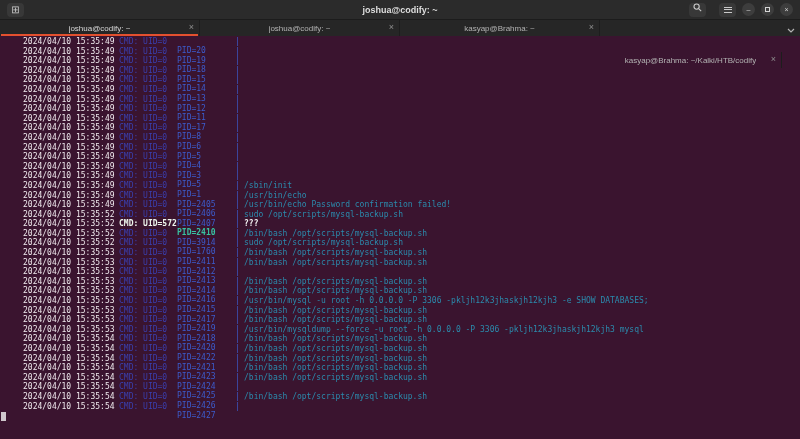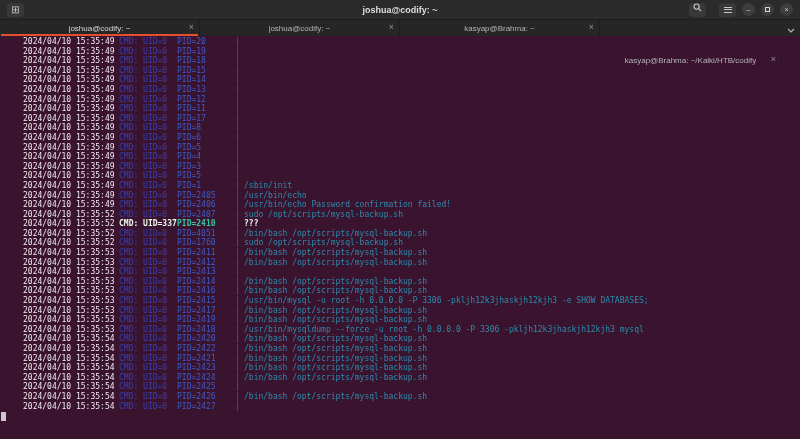--- a/index.html
+++ b/index.html
@@ -37,21 +37,21 @@
               background:#262626; border:none; cursor:pointer; }
 
   
   .terminal { flex:1; background:#3a142f; overflow:hidden; padding:1px 0 0 1px;
               font-family:"DejaVu Sans Mono","Liberation Mono",monospace;
               font-size:8px; line-height:9.6px; cursor:text; }
   .trow { white-space:pre; height:9.6px; }
   .trow span { display:inline-block; vertical-align:top; }
   .t  { color:#efe9ed; width:96px;margin-left:22px; }
   .u  { color:#3a3fae; width:58px; }
-  .p  { color:#3c5ccd; width:58px; }
+  .p  { color:#3c5ccd; width:58px;margin-top:9px; }
   .sp { color:#3c5ccd; width:9px; }
   .c  { color:#2b8bad; }
   .trow.hl .u { color:#eef7ee; font-weight:bold; }
   .trow.hl .p { color:#38c3a2; font-weight:bold; }
   .trow.hl .c { color:#f7f7f7; font-weight:bold; }
   .cursor { width:5px; height:9px; background:#cfc7cd; display:inline-block; margin-top:0.5px; }
 </style>
 </head>
 <body>
 
@@ -127,22 +127,22 @@
       <div class="trow"><span class="t">2024/04/10 15:35:49</span><span class="u">CMD: UID=0</span><span class="p">PID=8</span><span class="sp">|</span><span class="c"></span></div>
       <div class="trow"><span class="t">2024/04/10 15:35:49</span><span class="u">CMD: UID=0</span><span class="p">PID=6</span><span class="sp">|</span><span class="c"></span></div>
       <div class="trow"><span class="t">2024/04/10 15:35:49</span><span class="u">CMD: UID=0</span><span class="p">PID=5</span><span class="sp">|</span><span class="c"></span></div>
       <div class="trow"><span class="t">2024/04/10 15:35:49</span><span class="u">CMD: UID=0</span><span class="p">PID=4</span><span class="sp">|</span><span class="c"></span></div>
       <div class="trow"><span class="t">2024/04/10 15:35:49</span><span class="u">CMD: UID=0</span><span class="p">PID=3</span><span class="sp">|</span><span class="c"></span></div>
       <div class="trow"><span class="t">2024/04/10 15:35:49</span><span class="u">CMD: UID=0</span><span class="p">PID=5</span><span class="sp">|</span><span class="c"></span></div>
       <div class="trow"><span class="t">2024/04/10 15:35:49</span><span class="u">CMD: UID=0</span><span class="p">PID=1</span><span class="sp">|</span><span class="c">/sbin/init</span></div>
       <div class="trow"><span class="t">2024/04/10 15:35:49</span><span class="u">CMD: UID=0</span><span class="p">PID=2405</span><span class="sp">|</span><span class="c">/usr/bin/echo</span></div>
       <div class="trow"><span class="t">2024/04/10 15:35:49</span><span class="u">CMD: UID=0</span><span class="p">PID=2406</span><span class="sp">|</span><span class="c">/usr/bin/echo Password confirmation failed!</span></div>
       <div class="trow"><span class="t">2024/04/10 15:35:52</span><span class="u">CMD: UID=0</span><span class="p">PID=2407</span><span class="sp">|</span><span class="c">sudo /opt/scripts/mysql-backup.sh</span></div>
-      <div class="trow hl"><span class="t">2024/04/10 15:35:52</span><span class="u">CMD: UID=337</span><span class="p">PID=2410</span><span class="sp">|</span><span class="c">???</span></div>
-      <div class="trow"><span class="t">2024/04/10 15:35:52</span><span class="u">CMD: UID=0</span><span class="p">PID=4051</span><span class="sp">|</span><span class="c">/bin/bash /opt/scripts/mysql-backup.sh</span></div>
+      <div class="trow hl"><span class="t">2024/04/10 15:35:52</span><span class="u">CMD: UID=572</span><span class="p">PID=2410</span><span class="sp">|</span><span class="c">???</span></div>
+      <div class="trow"><span class="t">2024/04/10 15:35:52</span><span class="u">CMD: UID=0</span><span class="p">PID=3914</span><span class="sp">|</span><span class="c">/bin/bash /opt/scripts/mysql-backup.sh</span></div>
       <div class="trow"><span class="t">2024/04/10 15:35:52</span><span class="u">CMD: UID=0</span><span class="p">PID=1760</span><span class="sp">|</span><span class="c">sudo /opt/scripts/mysql-backup.sh</span></div>
       <div class="trow"><span class="t">2024/04/10 15:35:53</span><span class="u">CMD: UID=0</span><span class="p">PID=2411</span><span class="sp">|</span><span class="c">/bin/bash /opt/scripts/mysql-backup.sh</span></div>
       <div class="trow"><span class="t">2024/04/10 15:35:53</span><span class="u">CMD: UID=0</span><span class="p">PID=2412</span><span class="sp">|</span><span class="c">/bin/bash /opt/scripts/mysql-backup.sh</span></div>
       <div class="trow"><span class="t">2024/04/10 15:35:53</span><span class="u">CMD: UID=0</span><span class="p">PID=2413</span><span class="sp">|</span><span class="c"></span></div>
       <div class="trow"><span class="t">2024/04/10 15:35:53</span><span class="u">CMD: UID=0</span><span class="p">PID=2414</span><span class="sp">|</span><span class="c">/bin/bash /opt/scripts/mysql-backup.sh</span></div>
       <div class="trow"><span class="t">2024/04/10 15:35:53</span><span class="u">CMD: UID=0</span><span class="p">PID=2416</span><span class="sp">|</span><span class="c">/bin/bash /opt/scripts/mysql-backup.sh</span></div>
       <div class="trow"><span class="t">2024/04/10 15:35:53</span><span class="u">CMD: UID=0</span><span class="p">PID=2415</span><span class="sp">|</span><span class="c">/usr/bin/mysql -u root -h 0.0.0.0 -P 3306 -pkljh12k3jhaskjh12kjh3 -e SHOW DATABASES;</span></div>
       <div class="trow"><span class="t">2024/04/10 15:35:53</span><span class="u">CMD: UID=0</span><span class="p">PID=2417</span><span class="sp">|</span><span class="c">/bin/bash /opt/scripts/mysql-backup.sh</span></div>
       <div class="trow"><span class="t">2024/04/10 15:35:53</span><span class="u">CMD: UID=0</span><span class="p">PID=2419</span><span class="sp">|</span><span class="c">/bin/bash /opt/scripts/mysql-backup.sh</span></div>
       <div class="trow"><span class="t">2024/04/10 15:35:53</span><span class="u">CMD: UID=0</span><span class="p">PID=2418</span><span class="sp">|</span><span class="c">/usr/bin/mysqldump --force -u root -h 0.0.0.0 -P 3306 -pkljh12k3jhaskjh12kjh3 mysql</span></div>

